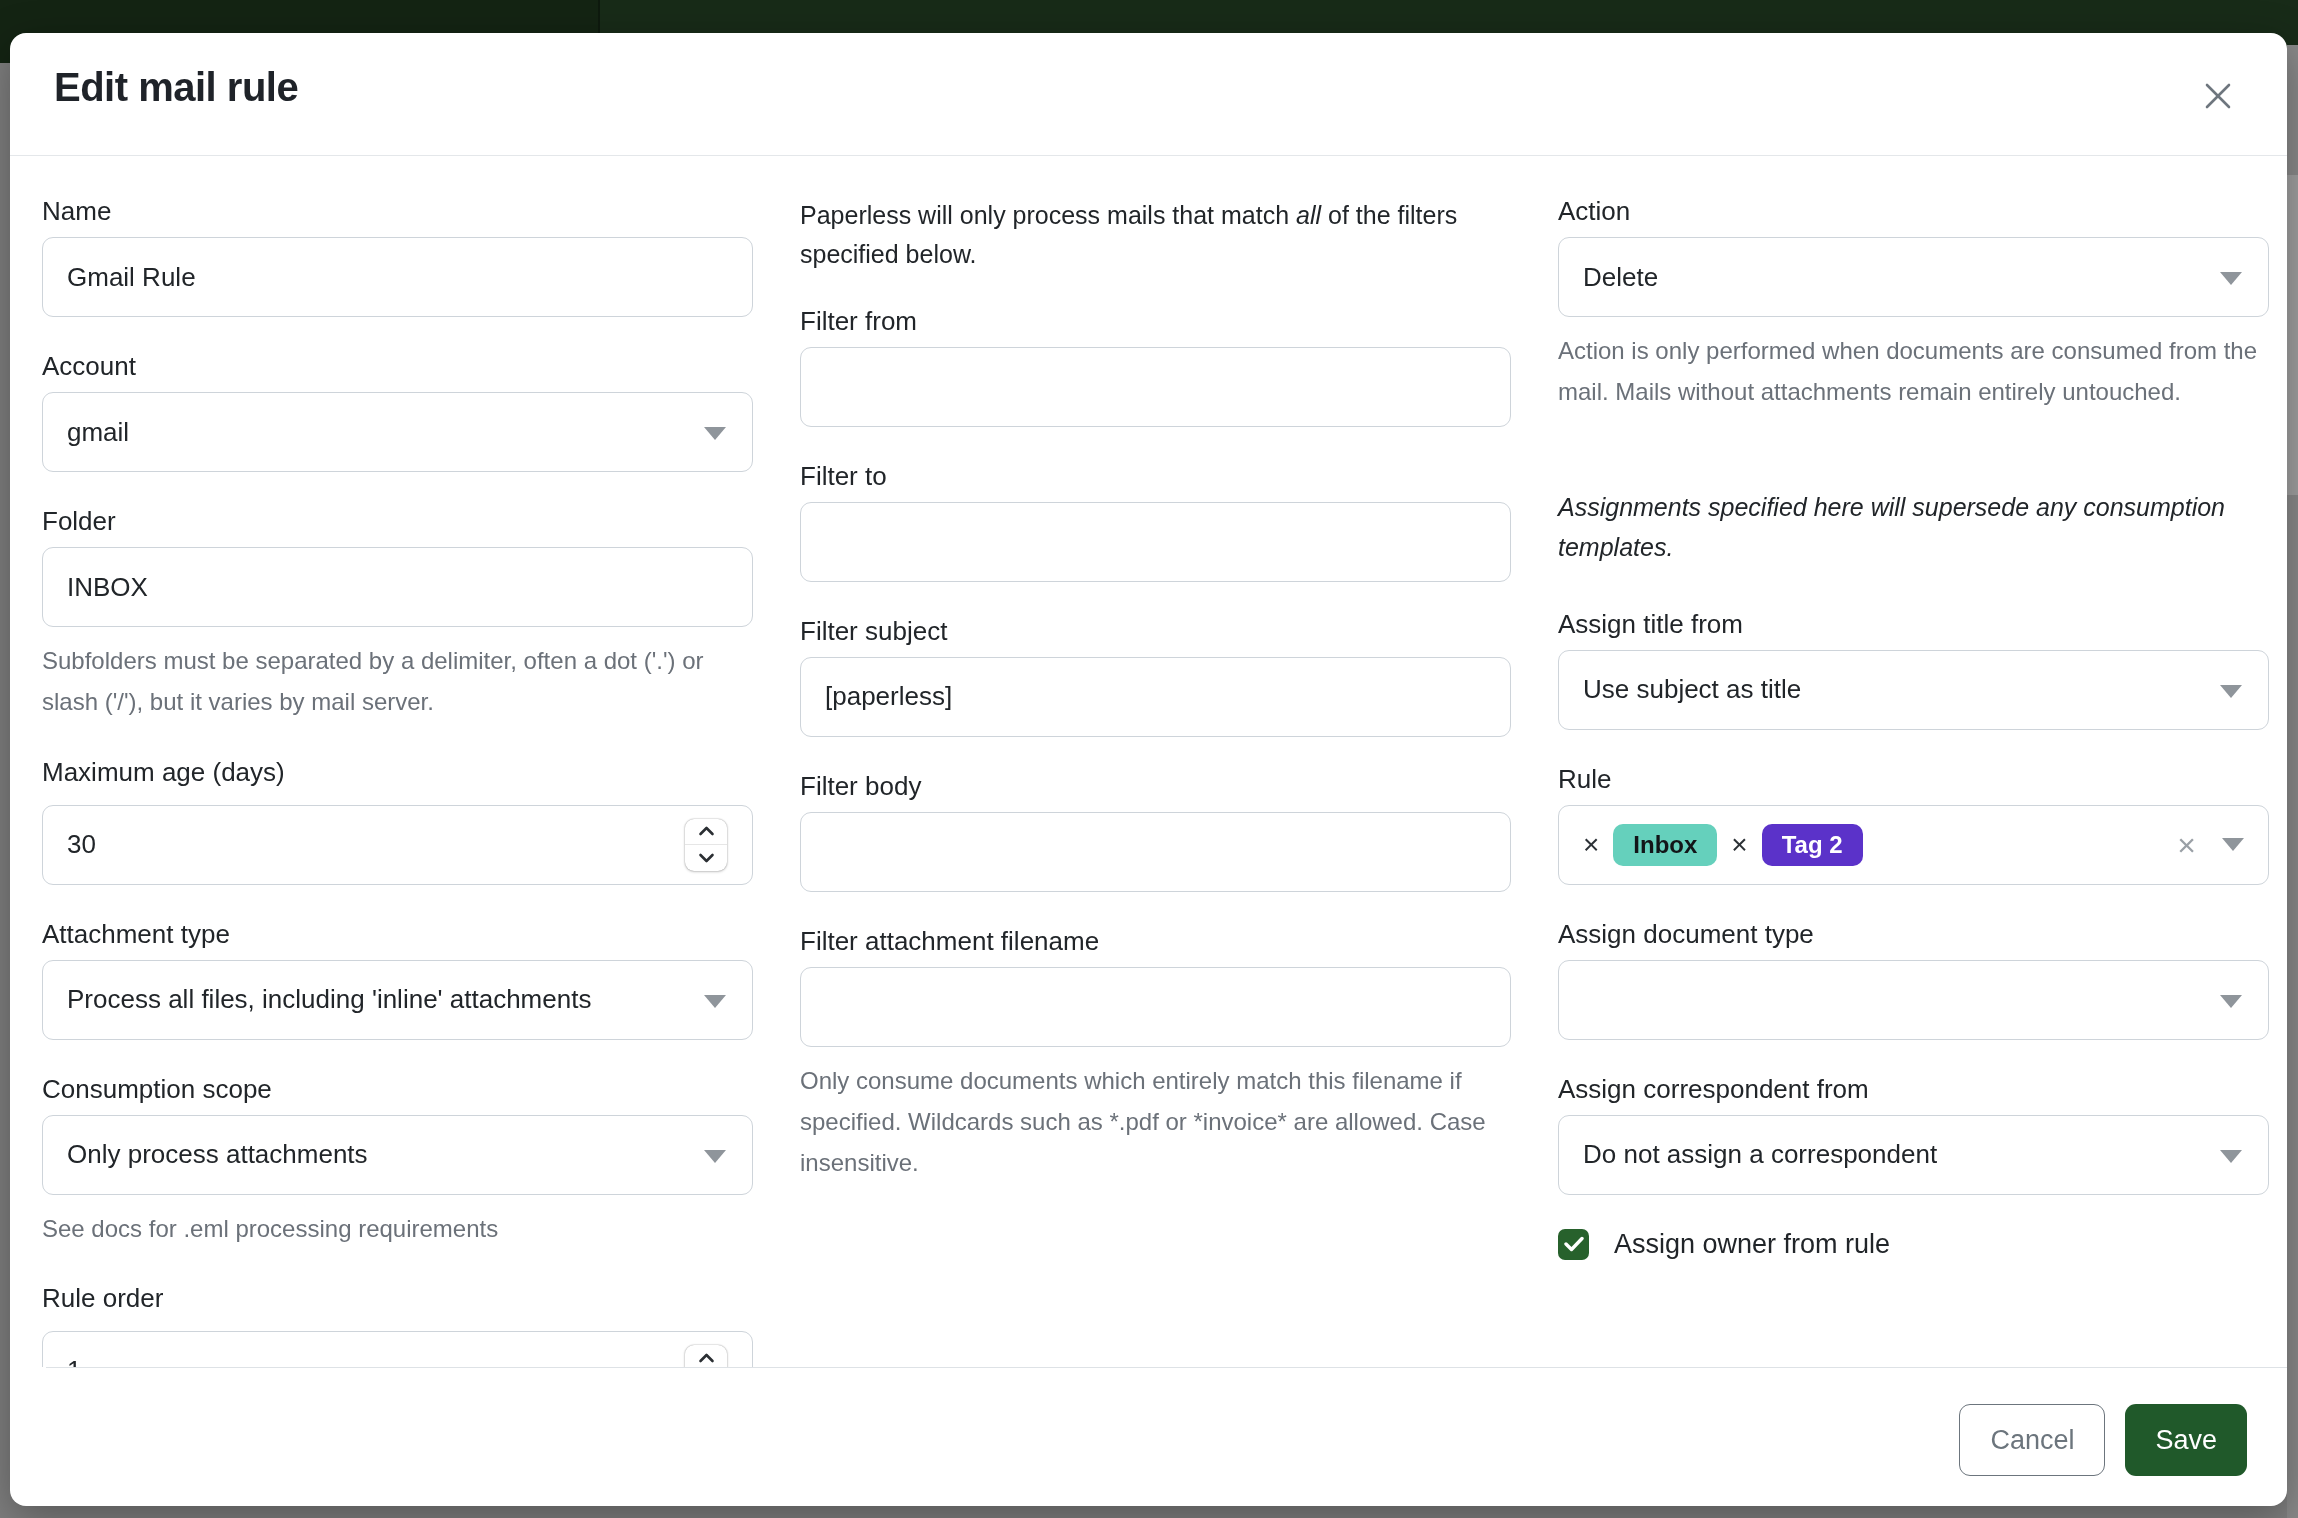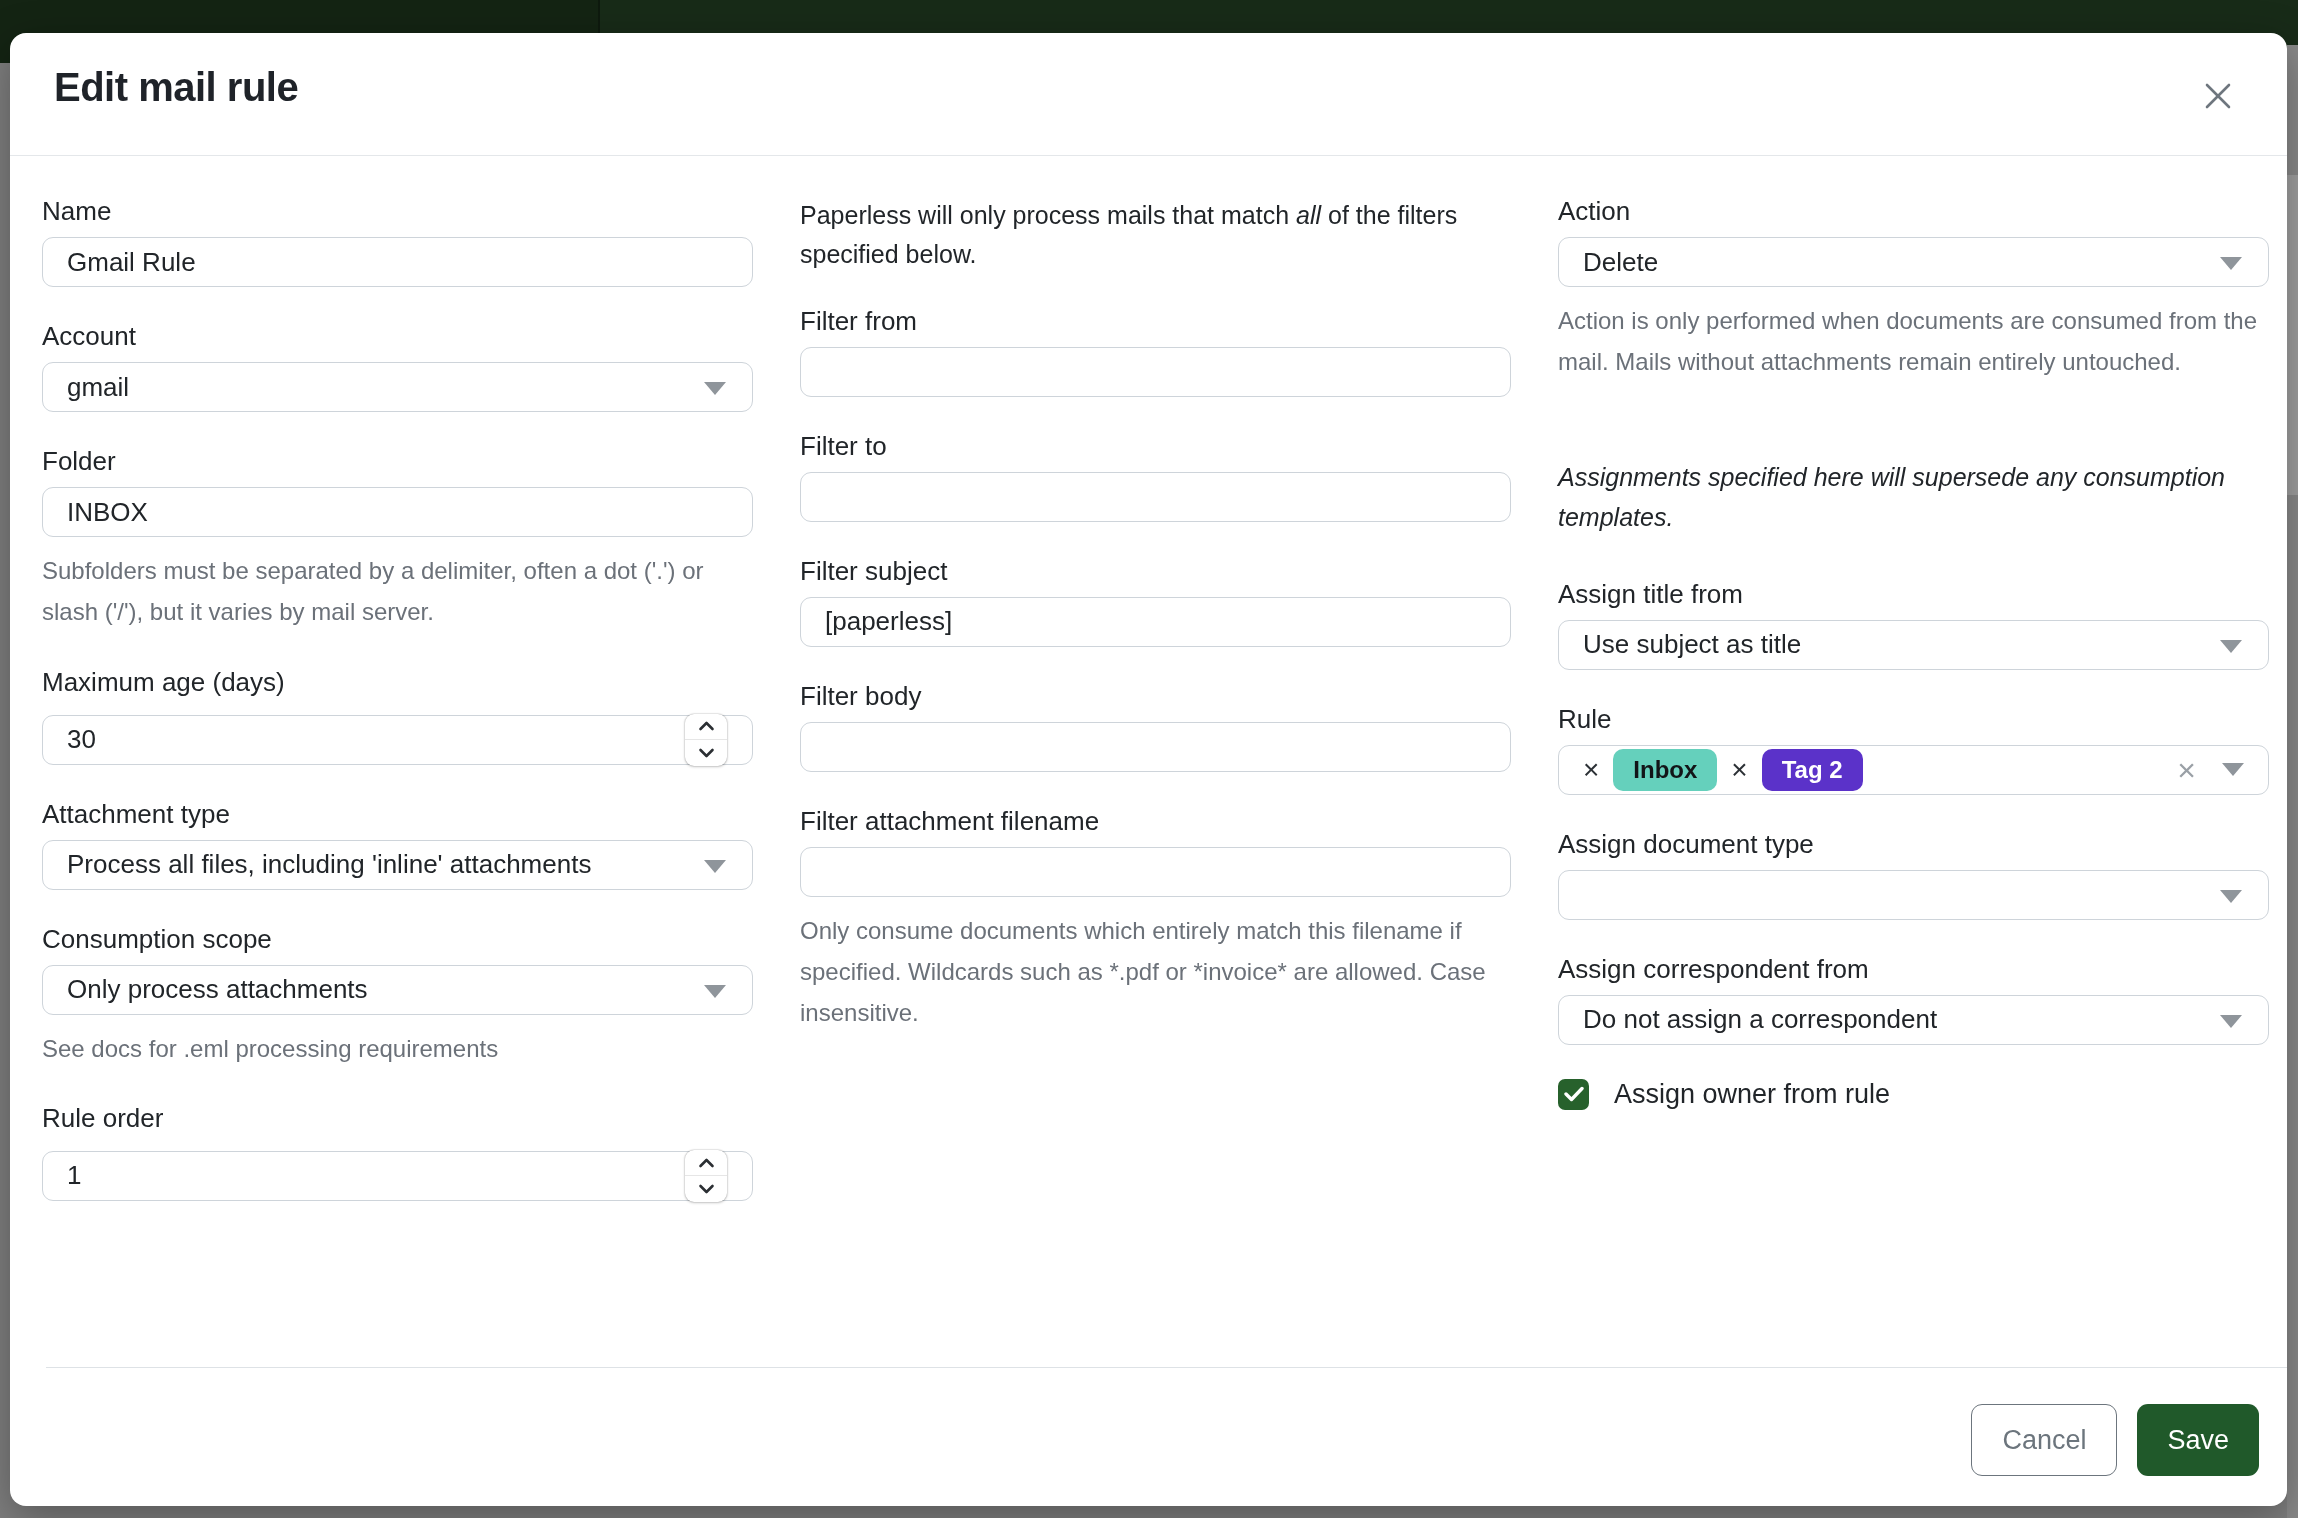--- a/index.html
+++ b/index.html
@@ -40,21 +40,21 @@
     gap: 47px;
     padding: 40px 18px 0 32px;
     overflow: hidden;
   }
   .col { flex: 1 1 0; min-width: 0; }
 
   .group { margin-bottom: 34px; }
   .group label { display: block; font-size: 26px; color: #212529; margin-bottom: 10px; }
 
   .control {
-    width: 100%; height: 50px;
+    width: 100%; height: 80px;
     border: 1.5px solid #ced4da; border-radius: 11px;
     background: #fff; font-size: 26px; color: #212529;
     padding: 0 24px; display: flex; align-items: center;
     position: relative; font-family: "Liberation Sans", sans-serif;
   }
   input.control { display: block; line-height: 67px; }
 
   .select { cursor: pointer; padding-right: 70px; }
   .caret {
     position: absolute; right: 26px; top: 50%; margin-top: -5px;
@@ -103,21 +103,21 @@
     width: 31px; height: 31px; border-radius: 7px;
     display: flex; align-items: center; justify-content: center; cursor: pointer;
     flex: 0 0 auto;
   }
   .check-label { font-size: 27px; color: #212529; }
 
   
   .modal-footer {
     flex: 0 0 auto;
     border-top: 1.5px solid #dee2e6;
-    padding: 36px 28px 30px 32px;
+    padding: 36px 40px 30px 32px;
     display: flex; justify-content: flex-end; align-items: center; gap: 20px; margin-left: 36px;
   }
   .btn { height: 72px; border-radius: 11px; font-size: 27px; padding: 0 30px; cursor: pointer; font-family: "Liberation Sans", sans-serif; }
   .btn-cancel { background: #fff; border: 1.5px solid #6c757d; color: #6c757d; }
   .btn-save { border: none; color: #fff; }
 </style>
 </head>
 <body>
 
 <div class="topbar"></div>

